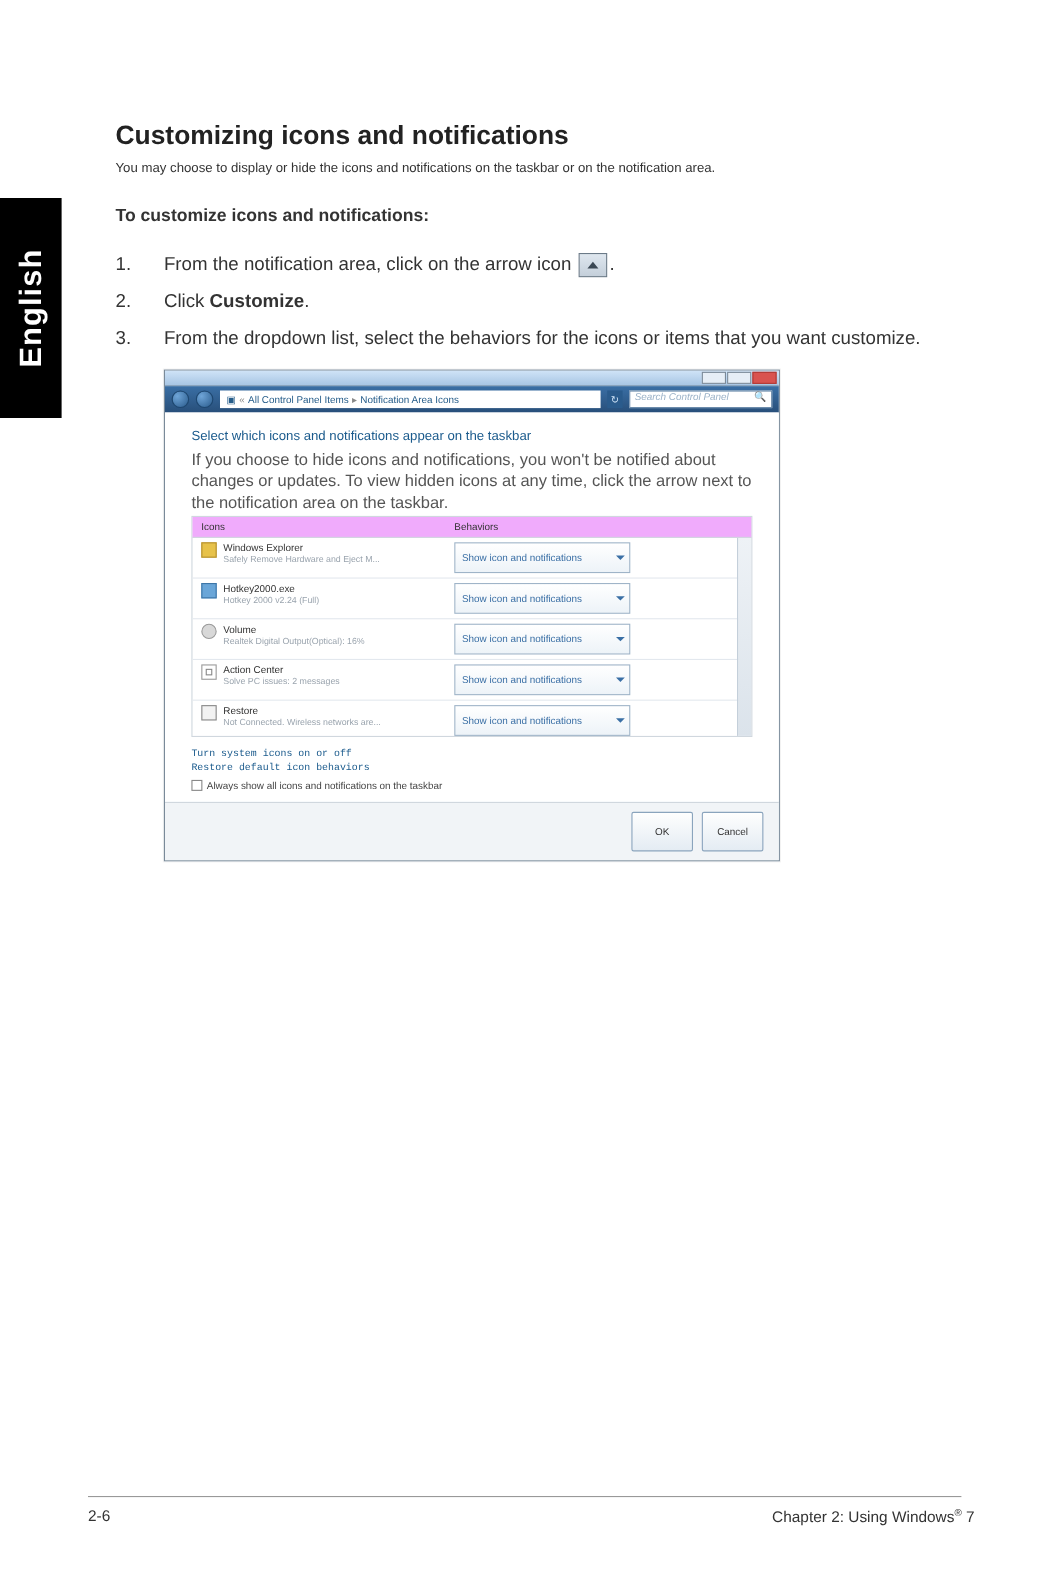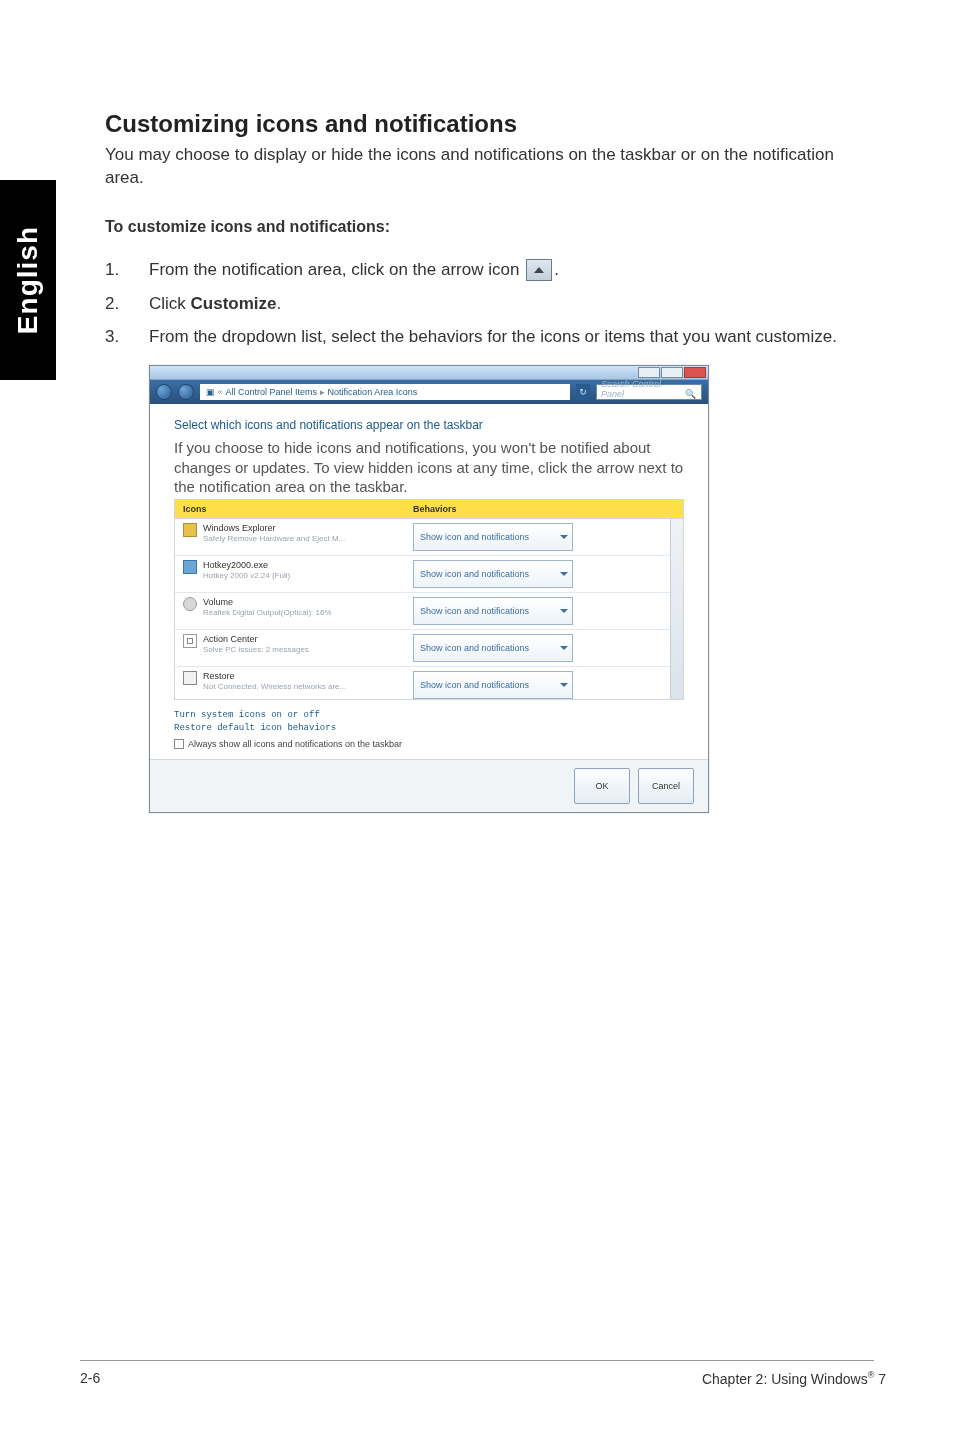--- a/index.html
+++ b/index.html
@@ -37,21 +37,21 @@
     top: 110px;
     width: 760px;
   }
   h2 {
     font-size: 24px;
     margin: 0 0 6px 0;
     font-weight: bold;
     color: #222;
   }
   .intro {
-    font-size: 17px;
+    font-size: 12px;
     line-height: 1.35;
     margin: 0 0 28px 0;
     color: #333;
   }
   .subhead {
     font-size: 16px;
     font-weight: bold;
     margin: 0 0 22px 0;
   }
   ol.steps {
@@ -125,38 +125,38 @@
     background: radial-gradient(circle at 30% 30%, #6fa5d8, #2a5b8c);
     border:1px solid #1e4770;
   }
   .addr {
     flex:1; height:16px; background:#fff;
     display:flex; align-items:center; padding:0 6px;
     color:#265d8a; font-size:9px; overflow:hidden; white-space:nowrap;
   }
   .addr-sep { color:#888; margin:0 3px; }
   .searchbox {
-    width:106px; height:16px; background:#fff; border:1px solid #6b8bab;
-    color:#9bb2c8; font-size:9px; display:flex; align-items:flex-end; padding:0 4px;
+    width:130px; height:16px; background:#fff; border:1px solid #6b8bab;
+    color:#9bb2c8; font-size:9px; display:flex; align-items:flex-start; padding:0 4px;
     font-style: italic;
   }
   .searchbox .mag { margin-left:auto; color:#6b8bab; font-style: normal; }
   .win-body {
     background:#fff; padding: 14px 24px 10px 24px;
   }
   .win-body h3 {
     color:#1a5a8c; font-weight:normal; font-size:12px; margin:0 0 6px 0;
   }
   .win-body .desc { color:#555; font-size:15px; line-height:1.3; margin-bottom:2px; }
   .tbl {
     border:1px solid #d0d7de;
   }
   .tbl-head {
-    display:flex; background:#fde047; border-bottom:1px solid #d0d7de;
-    font-size:9px; color:#333;font-weight:bold;
+    display:flex; background:#f0abfc; border-bottom:1px solid #d0d7de;
+    font-size:9px; color:#333;
   }
   .tbl-head .c1, .tbl-row .c1 { width:230px; padding:4px 8px; display:flex; gap:6px; align-items:flex-start; }
   .tbl-head .c2, .tbl-row .c2 { flex:1; padding:4px 8px; }
   .tbl-body { max-height: 180px; overflow:hidden; position:relative; }
   .tbl-body::after {
     content:""; position:absolute; right:0; top:0; bottom:0; width:12px;
     background: linear-gradient(#eef2f6,#dbe3eb); border-left:1px solid #c4cfda;
   }
   .tbl-row {
     display:flex; border-bottom:1px solid #e3e8ee; font-size:9px;

